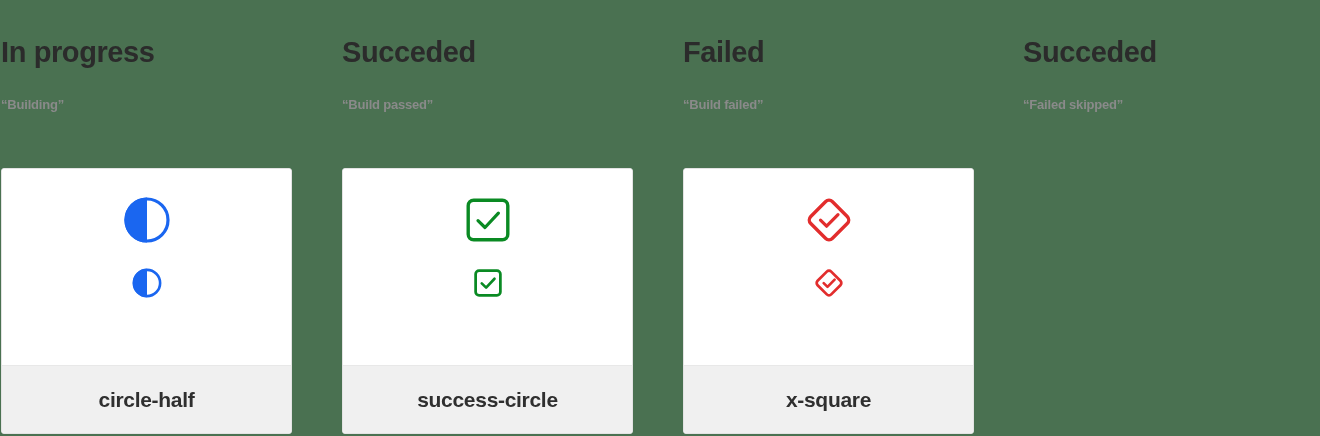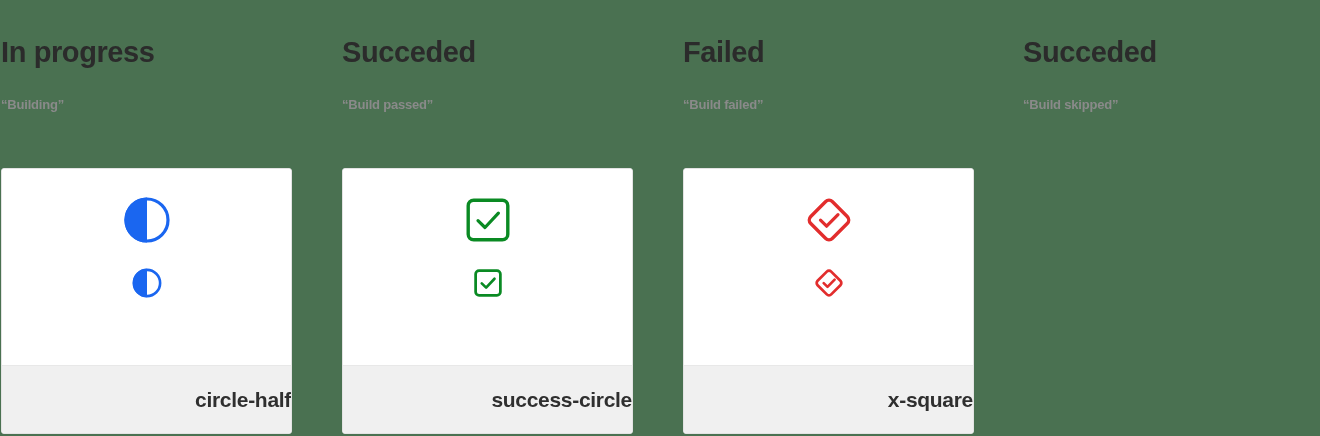--- a/index.html
+++ b/index.html
@@ -93,21 +93,21 @@
   .icon-sm { width: 30px; height: 30px; }
 
   .icon-slot svg { display: block; width: 100%; height: 100%; }
 
   .card-footer {
     flex: 0 0 67px;
     background: #f0f0f0;
     border-top: 1px solid #e8e8e8;
     display: flex;
     align-items: center;
-    justify-content: flex-end;
+    justify-content: center;
   }
 
   .card-footer-label {
     font-size: 21px;
     font-weight: 700;
     letter-spacing: -0.3px;
     color: #2f2f2f;
     line-height: 1;
   }
 </style>
@@ -187,16 +187,16 @@
         </div>
       </div>
       <div class="card-footer">
         <span class="card-footer-label">success-circle</span>
       </div>
     </div>
   </div>
 
   <div class="column col-3">
     <div class="heading">Succeded</div>
-    <div class="subheading">“Build skipped”</div>
+    <div class="subheading">“Failed skipped”</div>
   </div>
 
 </div>
 
 </body></html>

